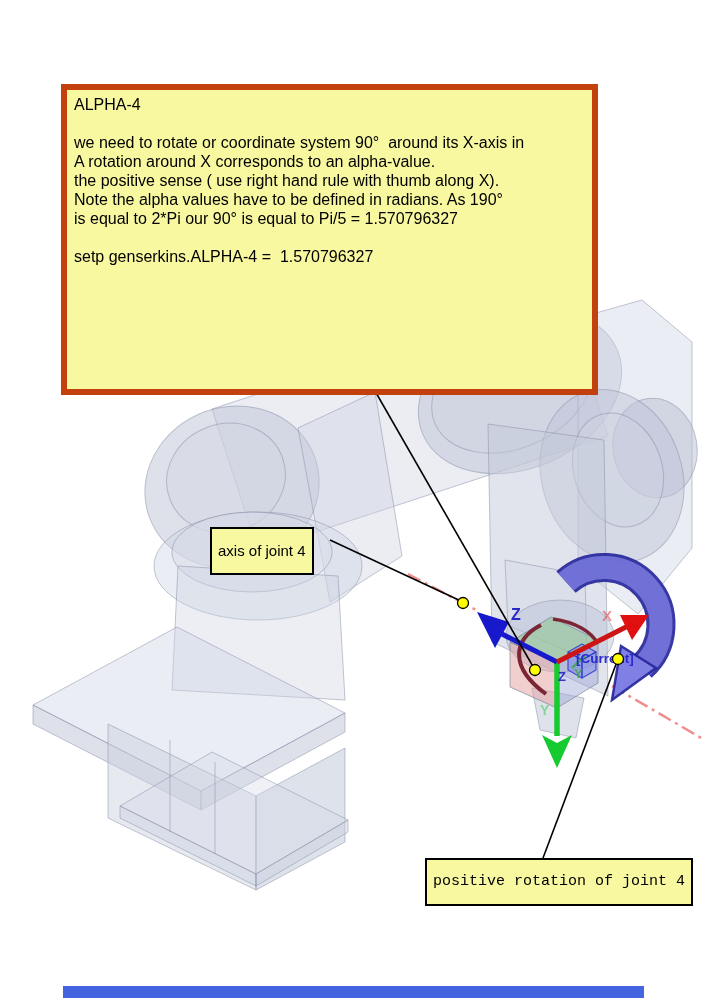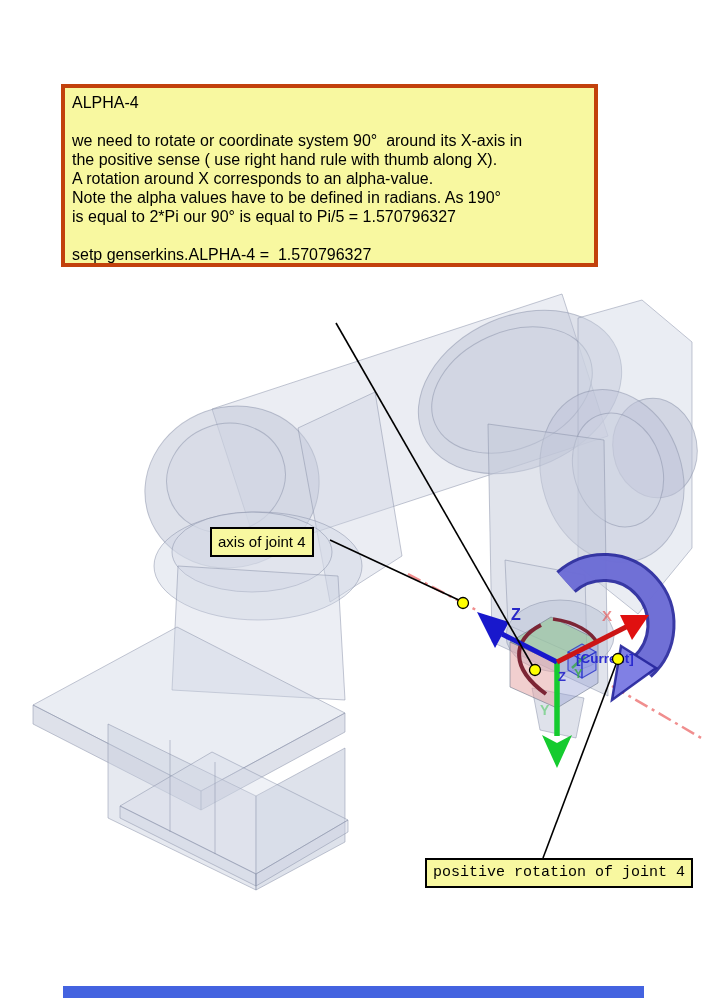--- a/index.html
+++ b/index.html
@@ -1,22 +1,22 @@
 <!DOCTYPE html>
 <html><head>
 <meta charset="utf-8">
 <style>
   html,body{margin:0;padding:0;background:#ffffff;}
   #page{position:relative;width:707px;height:1000px;background:#ffffff;overflow:hidden;
         font-family:"Liberation Sans", sans-serif;}
   #scene{position:absolute;left:0;top:0;width:707px;height:1000px;}
   .callout{position:absolute;background:#f8f8a0;border:2px solid #000000;color:#000000;
-           font-size:15px;line-height:24px;padding:1px 6px;white-space:pre;}
-  #note-box{position:absolute;left:61px;top:84px;width:537px;height:183px;
-            background:#f8f8a0;border:4px solid #c2410c;box-sizing:border-box;
+           font-size:15px;line-height:24px;padding:10px 6px;white-space:pre;}
+  #note-box{position:absolute;left:61px;top:84px;width:537px;height:311px;
+            background:#f8f8a0;border:6px solid #c2410c;box-sizing:border-box;
             padding:5px 7px;color:#000000;}
   .note-title{font-size:16px;line-height:19px;white-space:pre;}
   .note-gap{height:19px;}
   .note-line{font-size:16px;line-height:19px;white-space:pre;}
   #axis-callout{left:210px;top:527px;}
   #rotation-callout{left:425px;top:858px;font-family:Liberation Mono, monospace;}
   #footer-bar{position:absolute;left:63px;top:986px;width:581px;height:12px;background:#4463e0;}
   svg text{font-family:"Liberation Sans", sans-serif;}
 </style>
 </head>
@@ -118,22 +118,22 @@
       <circle cx="463" cy="603" r="5.5" fill="#ffff00"></circle>
       <circle cx="535" cy="670" r="5.5" fill="#ffff00"></circle>
       <circle cx="618" cy="659" r="5.5" fill="#ffff00"></circle>
     </g>
   </svg>
 
   <div id="note-box">
     <div class="note-title">ALPHA-4</div>
     <div class="note-gap"></div>
     <div class="note-line">we need to rotate or coordinate system 90°  around its X-axis in</div>
+    <div class="note-line">A rotation around X corresponds to an alpha-value.</div>
     <div class="note-line">the positive sense ( use right hand rule with thumb along X).</div>
-    <div class="note-line">A rotation around X corresponds to an alpha-value.</div>
     <div class="note-line">Note the alpha values have to be defined in radians. As 190°</div>
     <div class="note-line">is equal to 2*Pi our 90° is equal to Pi/5 = 1.570796327</div>
     <div class="note-gap"></div>
     <div class="note-line">setp genserkins.ALPHA-4 =  1.570796327</div>
   </div>
 
   <div id="axis-callout" class="callout">axis of joint 4</div>
   <div id="rotation-callout" class="callout">positive rotation of joint 4</div>
 
   <div id="footer-bar"></div>

